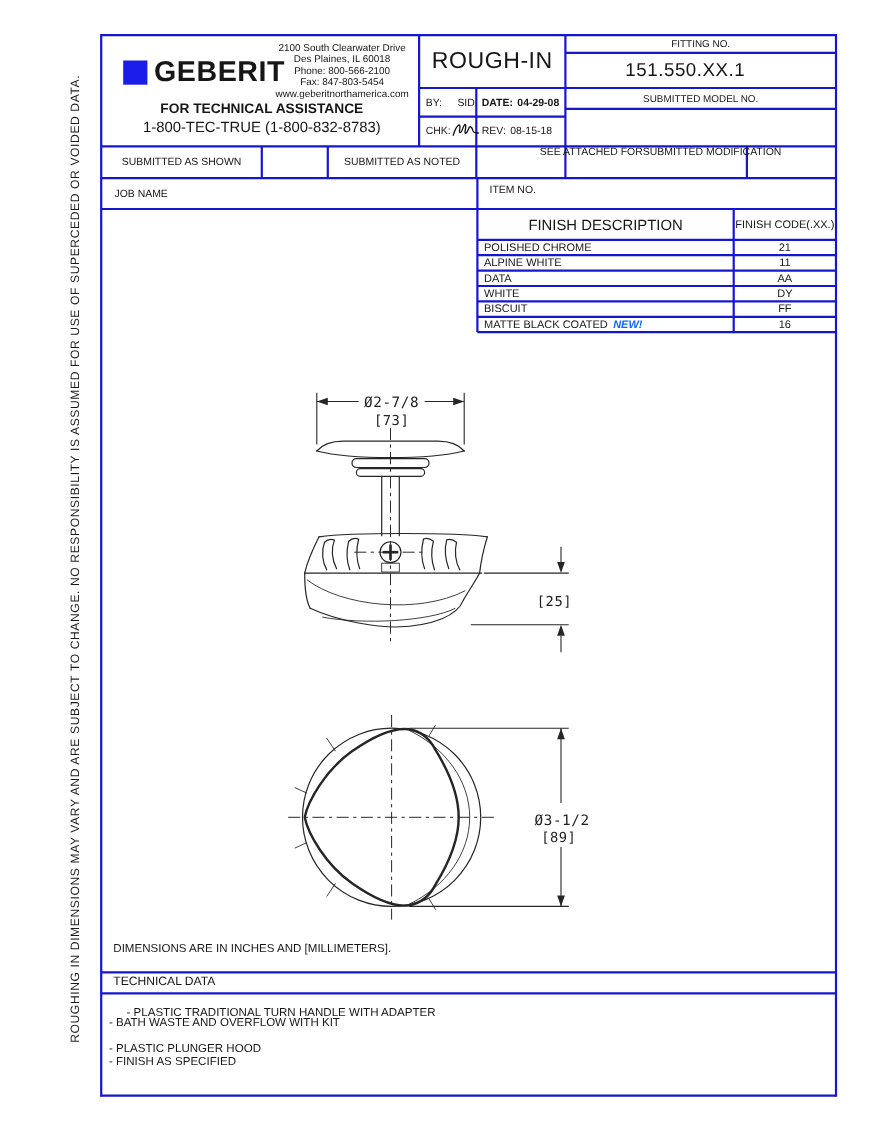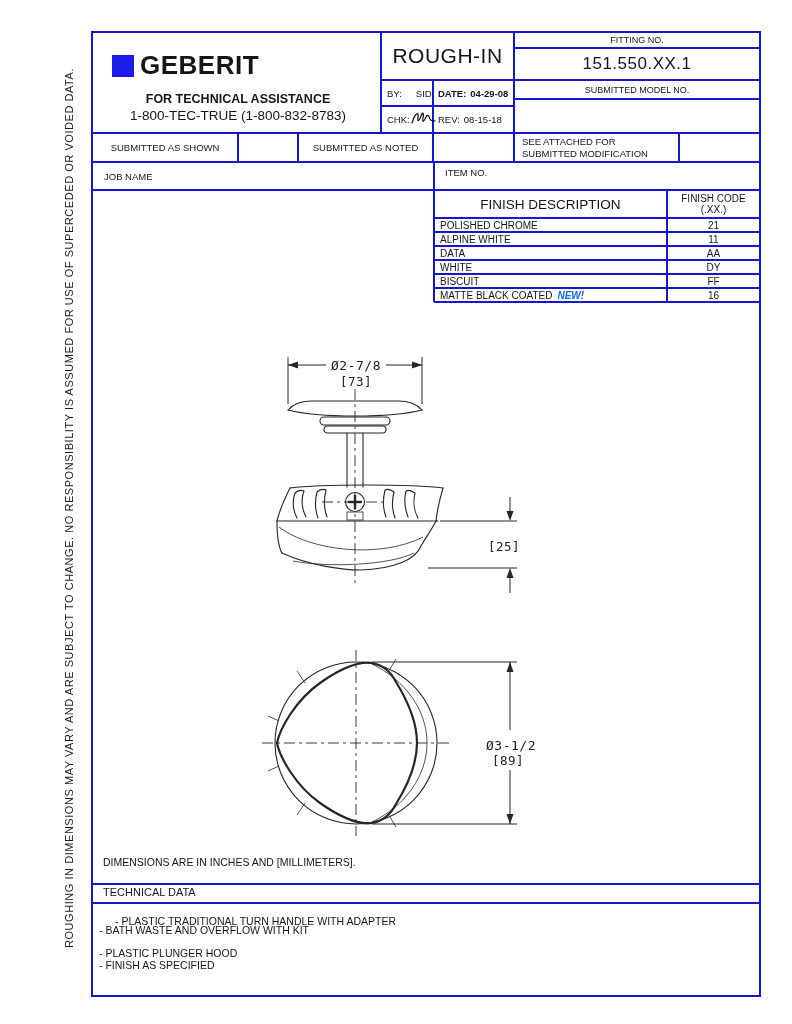--- a/index.html
+++ b/index.html
@@ -8,32 +8,32 @@
     --new-blue:#0b6bf2;
     --ink:#161616;
   }
   html,body{margin:0;padding:0;background:#ffffff;}
   #page{position:relative;width:792px;height:1024px;background:#fff;overflow:hidden;
         font-family:"Liberation Sans",sans-serif;color:var(--ink);}
   svg.grid{position:absolute;left:0;top:0;}
   svg.grid line{stroke:var(--blue);stroke-width:2;}
   .t{position:absolute;display:flex;align-items:center;white-space:nowrap;}
   .c{justify-content:center;text-align:center;}
-  .col{flex-direction:column;justify-content:center;}
+  .col{justify-content:center;}
   .side-note{position:absolute;left:69px;top:508px;transform:translate(-50%,-50%) rotate(-90deg);
              font-size:11px;letter-spacing:.55px;white-space:nowrap;color:#1a1a1a;}
   .logo-square{position:absolute;left:112px;top:55px;width:22px;height:22px;background:var(--logo-blue);}
   .logo-text{position:absolute;left:140px;top:50px;font-size:26px;font-weight:bold;letter-spacing:.5px;}
   .addr{position:absolute;left:238px;top:38px;width:146px;text-align:center;font-size:9px;line-height:10.4px;}
   .assist1{left:100px;top:92px;width:276px;font-weight:bold;font-size:12.5px;}
   .assist2{left:100px;top:108px;width:276px;font-size:13.5px;}
   .roughin{left:381px;top:32px;width:133px;height:47px;font-size:21px;letter-spacing:.5px;}
   .small{font-size:9.5px;}
   .tiny{font-size:9px;}
-  .fit-val{left:514px;top:48px;width:246px;height:31px;font-size:17px;letter-spacing:.5px;border-radius:10px;}
+  .fit-val{left:500px;top:48px;width:246px;height:31px;font-size:17px;letter-spacing:.5px;border-radius:10px;}
   .badge-new{color:var(--new-blue);font-weight:bold;font-style:italic;margin-left:5px;}
   .dimnote{left:103px;top:856px;font-size:10.5px;}
   .techlabel{left:103px;top:886px;font-size:11px;}
   .techitem{position:absolute;left:99px;font-size:10.5px;line-height:11.6px;white-space:nowrap;}
   .sig{position:absolute;left:411px;top:109px;}
   svg.draw text{font-family:"DejaVu Sans Mono","Liberation Mono",monospace;fill:#222;letter-spacing:.5px;}
   svg.draw .s{stroke:#262626;fill:none;stroke-width:1.1;stroke-linecap:round;}
   svg.draw .s2{stroke:#262626;fill:none;stroke-width:2.2;stroke-linecap:round;}
   svg.draw .thin{stroke:#262626;fill:none;stroke-width:.8;}
   svg.draw .cl{stroke:#262626;fill:none;stroke-width:.9;stroke-dasharray:11 4 3 4;}
@@ -79,20 +79,27 @@
     <line x1="434" y1="274" x2="760" y2="274"></line>
     <line x1="434" y1="288" x2="760" y2="288"></line>
     <line x1="434" y1="302" x2="760" y2="302"></line>
 
     <line x1="92" y1="884" x2="760" y2="884"></line>
     <line x1="92" y1="903" x2="760" y2="903"></line>
   </svg>
 
   <div class="logo-square"></div>
   <div class="logo-text">GEBERIT</div>
+  <div class="addr">
+    <div>2100 South Clearwater Drive</div>
+    <div>Des Plaines, IL 60018</div>
+    <div>Phone: 800-566-2100</div>
+    <div>Fax: 847-803-5454</div>
+    <div>www.geberitnorthamerica.com</div>
+  </div>
   <div class="t c assist1">FOR TECHNICAL ASSISTANCE</div>
   <div class="t c assist2">1-800-TEC-TRUE (1-800-832-8783)</div>
 
   <div class="t c roughin">ROUGH-IN</div>
   <div class="t small" style="left:387px;top:80px;height:26px;gap:14px;">
     <span>BY:</span>
       <span>SID</span>
   </div>
   <div class="t small" style="left:438px;top:80px;height:26px;gap:4px;font-weight:bold;">
     <span>DATE:</span>

